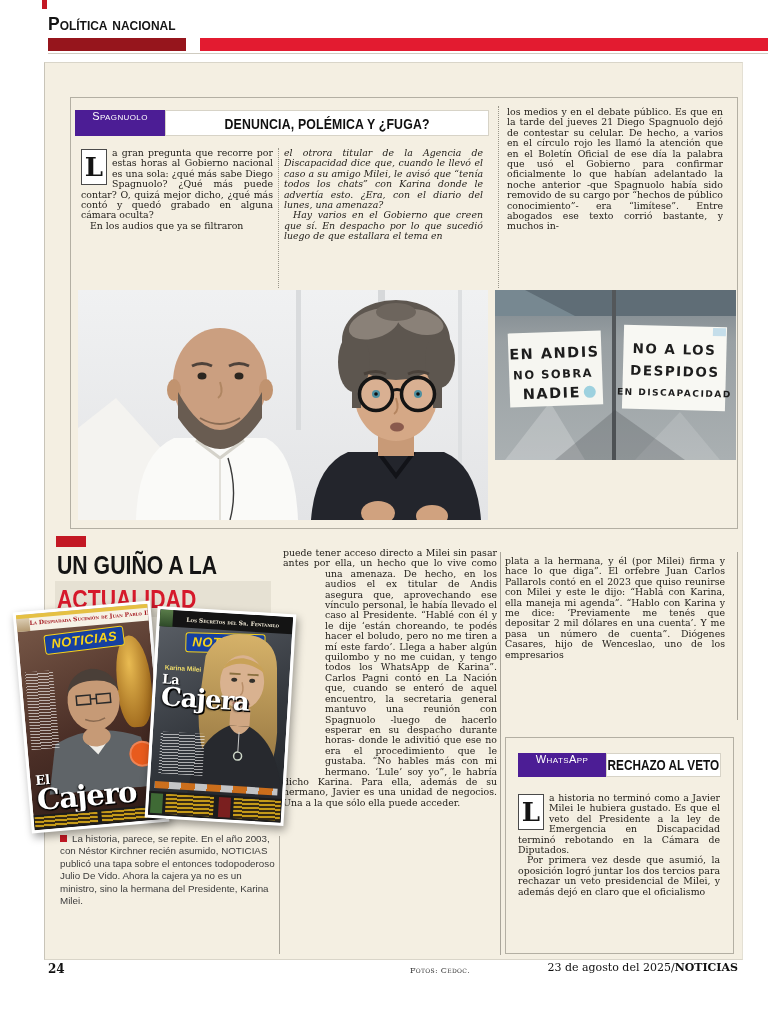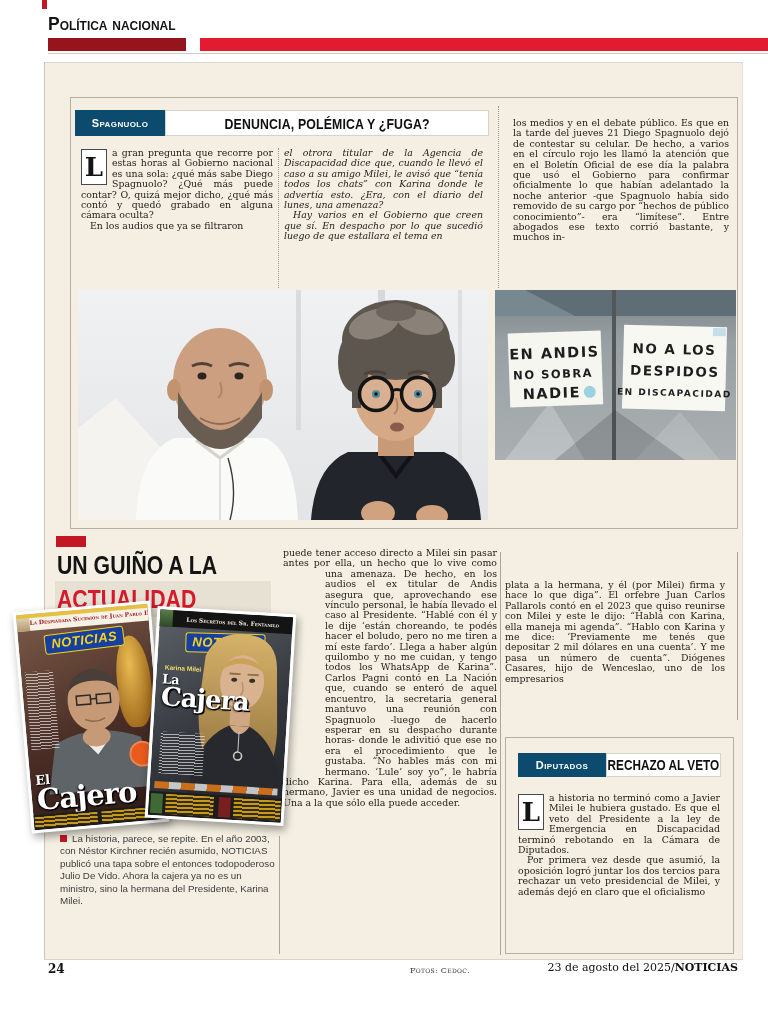--- a/index.html
+++ b/index.html
@@ -24,42 +24,42 @@
   
   .panel {
     left:44px; top:62px; width:697px; height:896px; background:#f4efe2;
     border-left:1px solid #c8c4b8; border-top:1px solid #d9d5c9;
     border-bottom:1px solid #d9d5c9; border-right:1px solid #e4e0d4;
   }
 
   
   .a1-box { left:70px; top:97px; width:666px; height:430px; border:1px solid #b3afa3; }
   .kicker-tab {
-    background:#0c4a6e; color:#fff; font-family:"Liberation Sans",sans-serif;
-    font-weight:bold; font-size:11px; font-variant:small-caps;
-    display:flex; align-items:center; justify-content:center; letter-spacing:.4px;
+    background:#4c1d95; color:#fff; font-family:"Liberation Sans",sans-serif;
+    font-weight:normal; font-size:11px; font-variant:small-caps;
+    display:flex; align-items:flex-start; justify-content:center; letter-spacing:.4px;
   }
   .a1-tab { left:4px; top:12px; width:90px; height:26px; }
   .a1-strip {
     left:94px; top:12px; width:324px; height:26px; background:#fff;
     border:1px solid #d7d3c7; box-sizing:border-box;
     display:flex; align-items:center; justify-content:center;
   }
   .hl {
     font-family:"Liberation Sans",sans-serif; font-weight:bold; color:#101010;
     white-space:nowrap;
   }
   .a1-headline { font-size:15px; transform:scaleX(.82); letter-spacing:.2px; }
 
   .body-col { font-size:9.4px; line-height:10.4px; text-align:justify; overflow:hidden; }
   .body-col p { margin:0; }
   .body-col p + p { text-indent:9px; }
   .a1-col1 { left:10px;  top:50px; width:192px; height:142px; }
   .a1-col2 { left:213px; top:50px; width:199px; height:142px;font-style:italic; }
-  .a1-col3 { left:436px; top:20px;  width:216px; height:183px;margin-left:6px; }
+  .a1-col3 { left:436px; top:9px;  width:216px; height:183px; }
   .dotted-sep { border-left:1px dotted #9a968a; width:0; }
   .a1-sep1 { left:207px; top:50px; height:140px; }
   .a1-sep2 { left:427px; top:8px;  height:182px; }
 
   .dropcap {
     float:left; width:24px; height:34px; background:#fff; border:1px solid #4a4a4a;
     margin:1px 5px 0 0; display:flex; align-items:center; justify-content:center;
     font-weight:bold; font-size:26px; color:#141414; font-family:"DejaVu Serif",serif;
   }
 
@@ -75,21 +75,21 @@
   
   .h2-square { left:56px; top:536px; width:30px; height:11px; background:#c31824; }
   .h2-line { font-family:"Liberation Sans",sans-serif; font-weight:bold; font-size:25px;
              transform:scaleX(.85); transform-origin:0 0; white-space:nowrap; }
   .h2-l1 { left:57px; top:551px; color:#141414; }
   .h2-band { left:55px; top:581px; width:216px; height:36px; background:#e6e1d3; }
   .h2-l2 { left:57px; top:585px; color:#d6192b; }
 
   
   .lo-mid   { left:283px; top:548px; width:214px; height:412px; }
-  .lo-right { left:505px; top:580px; width:220px; height:168px; }
+  .lo-right { left:505px; top:556px; width:220px; height:168px; }
   .wrap-spacer { float:left; width:42px; height:200px; }
   .lead-sc { font-weight:bold; font-variant:small-caps; letter-spacing:.2px; }
   .sep-solid { width:1px; background:#a9a59a; }
   .lo-sep1 { left:279px; top:836px; height:118px; }
   .lo-sep2 { left:500px; top:552px; height:403px; }
   .lo-sep3 { left:737px; top:552px; height:168px; }
 
   .sidebar-note {
     left:60px; top:833px; width:216px; font-family:"Liberation Sans",sans-serif;
     font-size:9.8px; line-height:12.4px; color:#3c3c3c; text-align:left;
@@ -402,21 +402,21 @@
       <span>hecho, en los audios el ex titular de Andis asegura que, aprovechando ese vínculo personal, le había llevado el caso al Presidente. “Hablé con él y le dije ‘están choreando, te podés hacer el boludo, pero no me tiren a mí este fardo’. Llega a haber algún quilombo y no me cuidan, y tengo todos los WhatsApp de Karina”. Carlos Pagni contó en La Nación que, cuando se enteró de aquel encuentro, la secretaria general mantuvo una reunión con Spagnuolo -luego de hacerlo esperar en su despacho durante horas- donde le adivitió que ese no era el procedimiento que le gustaba. “No hables más con mi hermano. ‘Lule’ soy yo”, le habría dicho Karina. Para ella, además de su hermano, Javier es una unidad de negocios. Una a la que sólo ella puede acceder.</span>
     </p>
   </div>
 
   <div class="abs body-col lo-right">
     <p><span>plata a la hermana, y él (por Milei) firma y hace lo que diga”. El orfebre Juan Carlos Pallarols contó en el 2023 que quiso reunirse con Milei y este le dijo: “Hablá con Karina, ella maneja mi agenda”. “Hablo con Karina y me dice: ‘Previamente me tenés que depositar 2 mil dólares en una cuenta’. Y me pasa un número de cuenta”. Diógenes Casares, hijo de Wenceslao, uno de los empresarios</span></p>
   </div>
 
   <div class="abs a3-box">
     <div class="abs kicker-tab a3-tab">
-      <span>Diputados</span>
+      <span>WhatsApp</span>
     </div>
     <div class="abs a3-strip">
       <span class="hl a3-headline">RECHAZO AL VETO</span>
     </div>
     <div class="abs body-col a3-text">
       <p><span class="dropcap">
             <span>L</span>
           </span><span>a historia no terminó como a Javier Milei le hubiera gustado. Es que el veto del Presidente a la ley de Emergencia en Discapacidad terminó rebotando en la Cámara de Diputados.</span></p>
       <p><span>Por primera vez desde que asumió, la oposición logró juntar los dos tercios para rechazar un veto presidencial de Milei, y además dejó en claro que el oficialismo</span></p>
     </div>

